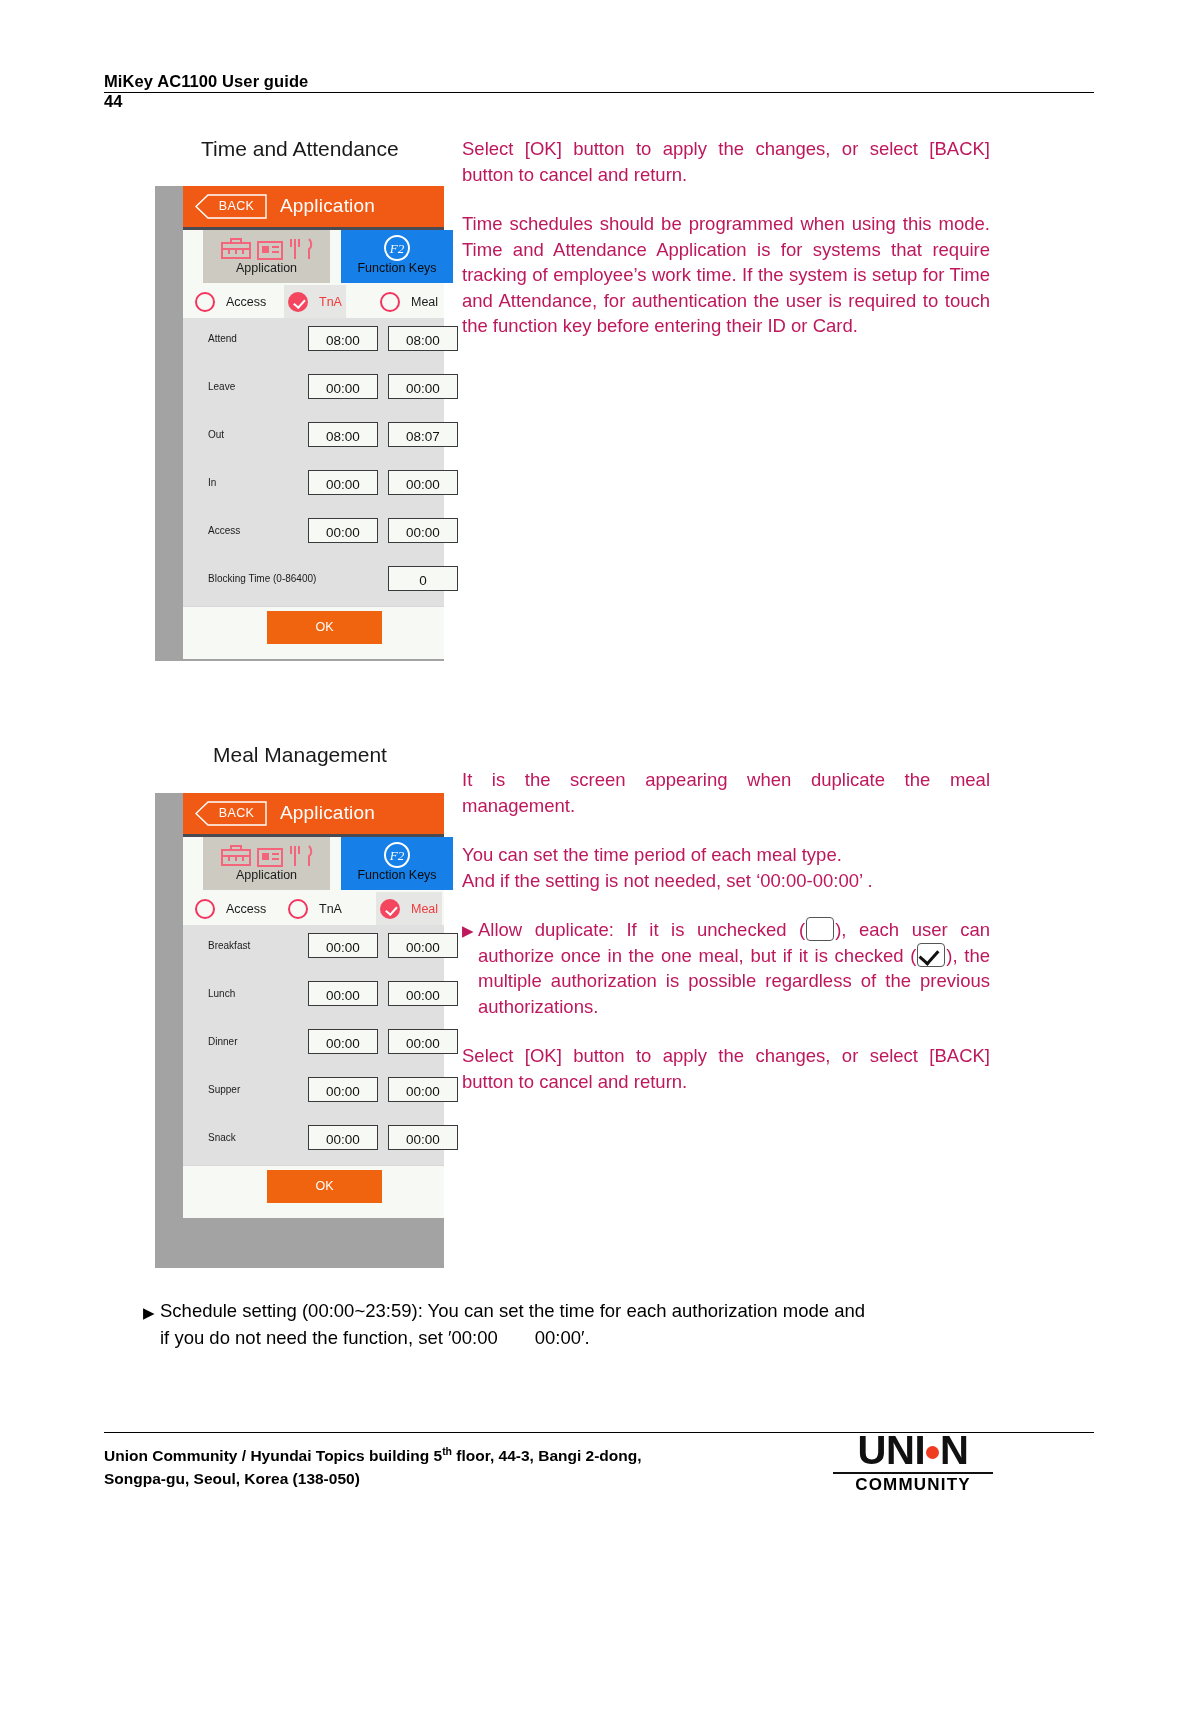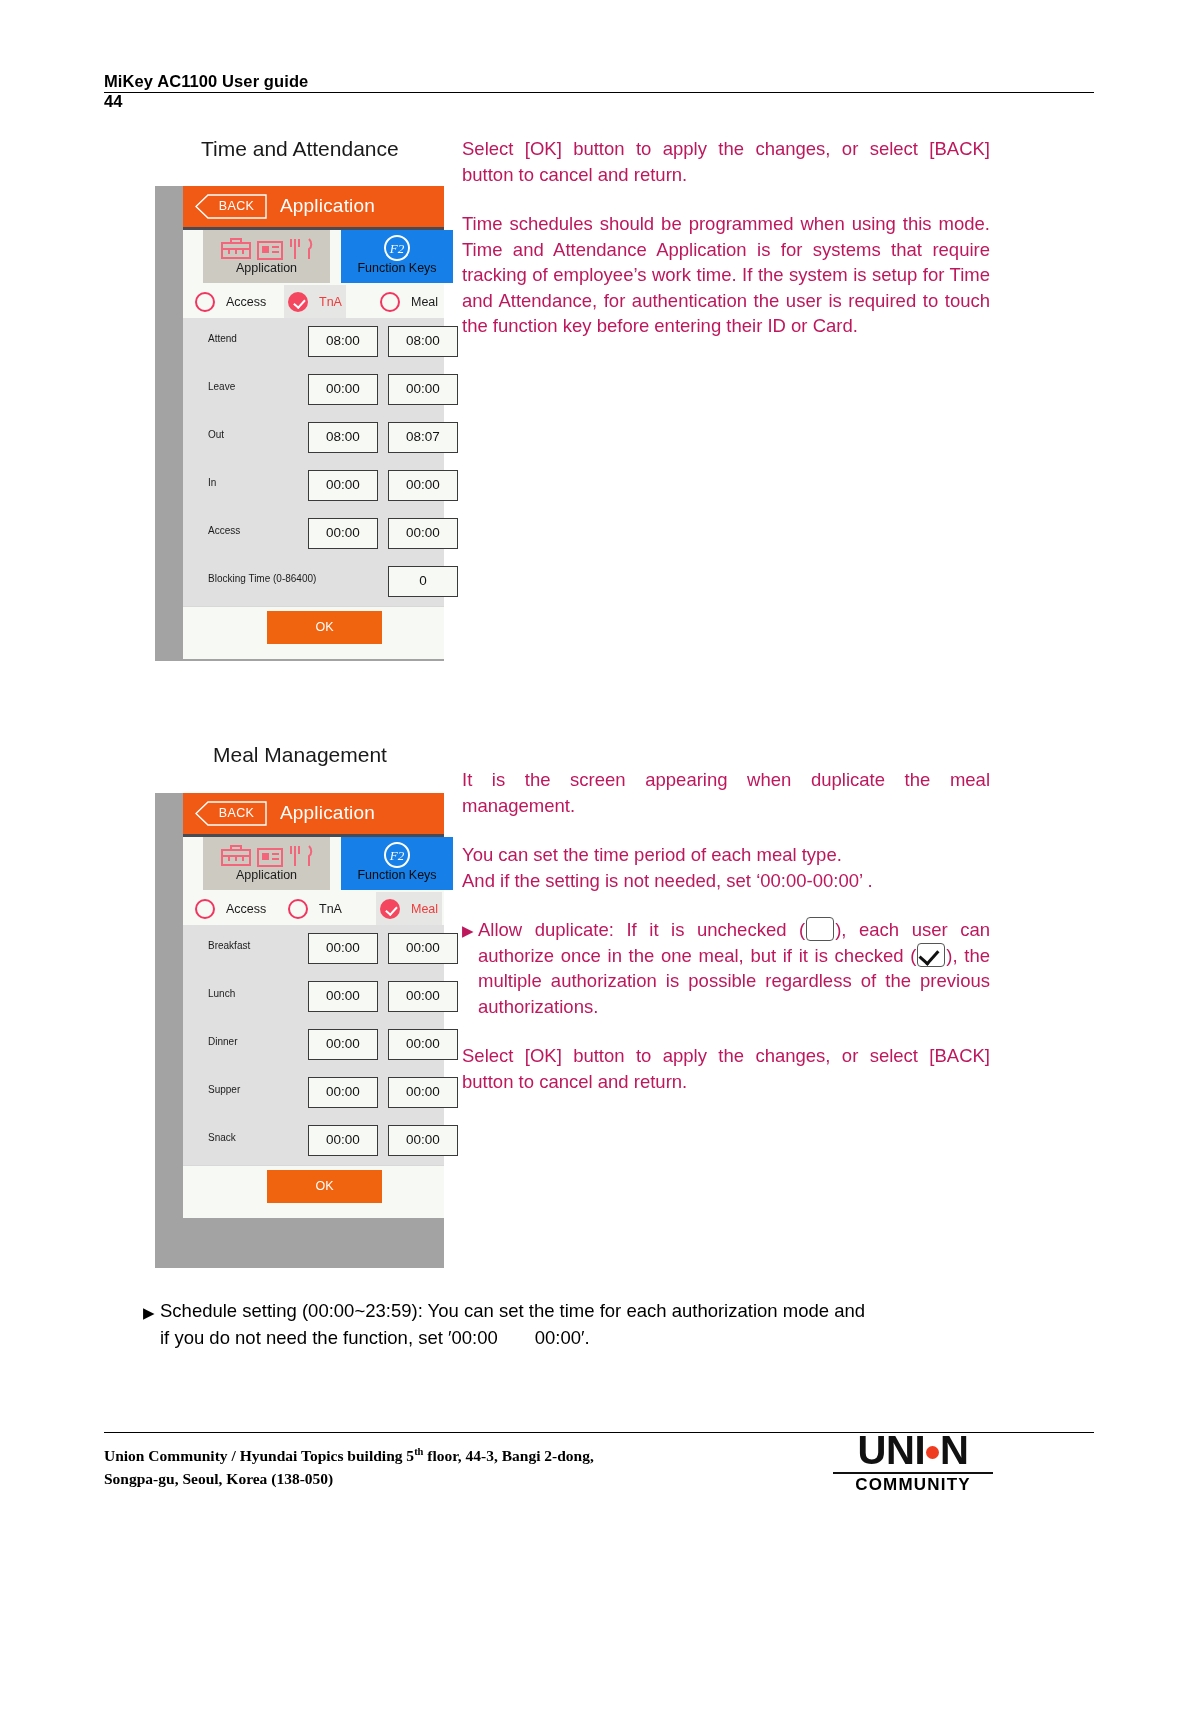--- a/index.html
+++ b/index.html
@@ -283,21 +283,21 @@
     top: 15px;
     font-size: 10px;
     color: #1b1b1b;
     white-space: nowrap;
     margin-left: 16px;
   }
   .tfield {
     position: absolute;
     top: 8px;
     width: 70px;
-    height: 31px;
+    height: 25px;
     background: #f7faf4;
     border: 1.6px solid #3a3a3a;
     box-sizing: border-box;
     font-size: 13.5px;
     line-height: 28px;
     text-align: center;
     color: #111;
   }
   .tfield.f1 { left: 125px; }
   .tfield.f2 { left: 205px; }
@@ -356,21 +356,20 @@
     border-bottom: 1.3px solid #000;
   }
   #footer-block {
     position: absolute;
     left: 104px;
     top: 1440px;
     width: 720px;
     font-size: 15.5px;
     font-weight: bold;
     line-height: 23px;
-    font-family: Liberation Serif, serif;
   }
   #footer-block a, #footer-block .maillink {
     color: #1414c8;
     text-decoration: underline;
   }
   sup { font-size: 10.5px; vertical-align: super; }
 
   #logo {
     position: absolute;
     left: 833px;

